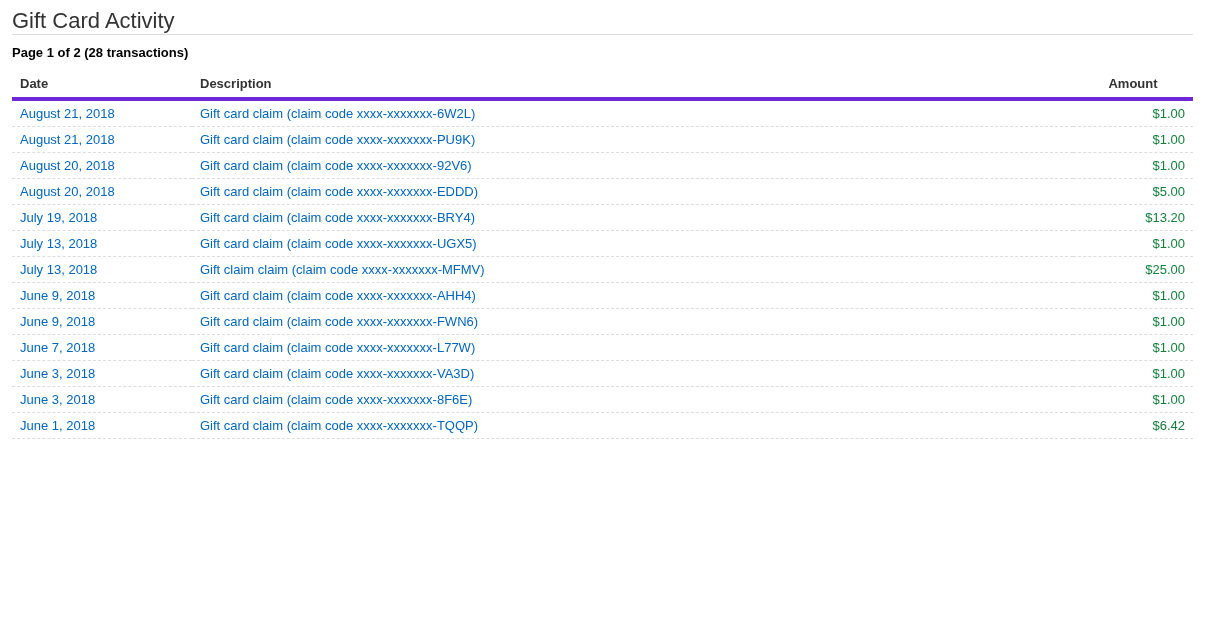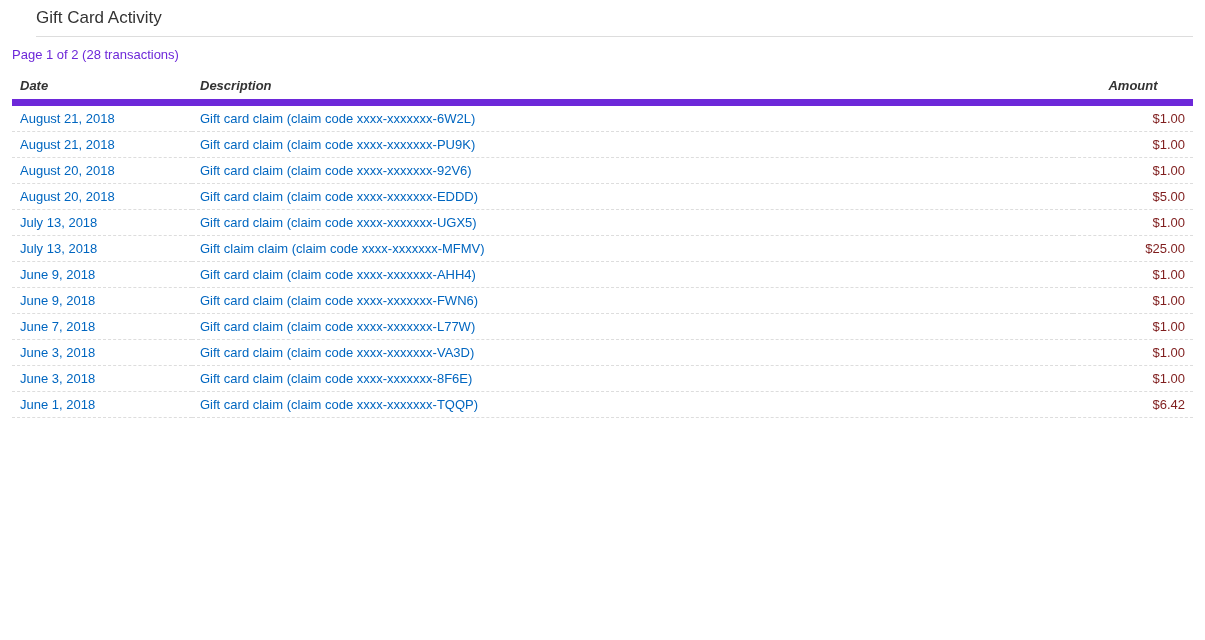--- a/index.html
+++ b/index.html
@@ -9,65 +9,63 @@
     }
     body {
       font-family: Arial, sans-serif;
       font-size: 13px;
       background: #fff;
       color: #333;
       padding: 8px 12px;
       width: 1205px;
     }
     h1 {
-      font-size: 17px;
+      font-size: 22px;
       font-weight: normal;
       color: #333;
       margin-bottom: 10px;
-      padding-bottom: 8px;
       border-bottom: 1px solid #ddd;
-      margin-left: 24px;
     }
     .pagination-info {
-      color: #6d28d9;
+      color: #000000;
       font-size: 13px;
       margin-bottom: 10px;
+      font-weight: bold;
     }
     table {
       width: 100%;
       border-collapse: collapse;
     }
     thead th {
       text-align: left;
       font-weight: bold;
       font-size: 13px;
       padding: 6px 8px;
-      border-bottom: 7px solid #6d28d9;
-      font-style: italic;
+      border-bottom: 4px solid #6d28d9;
     }
     thead th.amount-col {
       text-align: center;
     }
     tbody tr td {
       padding: 5px 8px;
       border-bottom: 1px dashed #ddd;
       vertical-align: top;
       margin-top: 12px;
     }
     tbody tr td.date-col {
       color: #0066c0;
       width: 180px;
       white-space: nowrap;
     }
     tbody tr td.desc-col {
       color: #0066c0;
     }
     tbody tr td.amount-col {
       text-align: right;
-      color: #7f1d1d;
+      color: #15803d;
       white-space: nowrap;
       width: 120px;
     }
     .col-date { width: 180px; }
     .col-desc { }
     .col-amount { width: 120px; }
   </style>
 </head>
 <body>
 
@@ -96,20 +94,25 @@
       </tr>
       <tr>
         <td class="date-col">August 20, 2018</td>
         <td class="desc-col">Gift card claim (claim code xxxx-xxxxxxx-92V6)</td>
         <td class="amount-col">$1.00</td>
       </tr>
       <tr>
         <td class="date-col">August 20, 2018</td>
         <td class="desc-col">Gift card claim (claim code xxxx-xxxxxxx-EDDD)</td>
         <td class="amount-col">$5.00</td>
+      </tr>
+      <tr>
+        <td class="date-col">July 19, 2018</td>
+        <td class="desc-col">Gift card claim (claim code xxxx-xxxxxxx-BRY4)</td>
+        <td class="amount-col">$13.20</td>
       </tr>
       <tr>
         <td class="date-col">July 13, 2018</td>
         <td class="desc-col">Gift card claim (claim code xxxx-xxxxxxx-UGX5)</td>
         <td class="amount-col">$1.00</td>
       </tr>
       <tr>
         <td class="date-col">July 13, 2018</td>
         <td class="desc-col">Gift claim claim (claim code xxxx-xxxxxxx-MFMV)</td>
         <td class="amount-col">$25.00</td>

